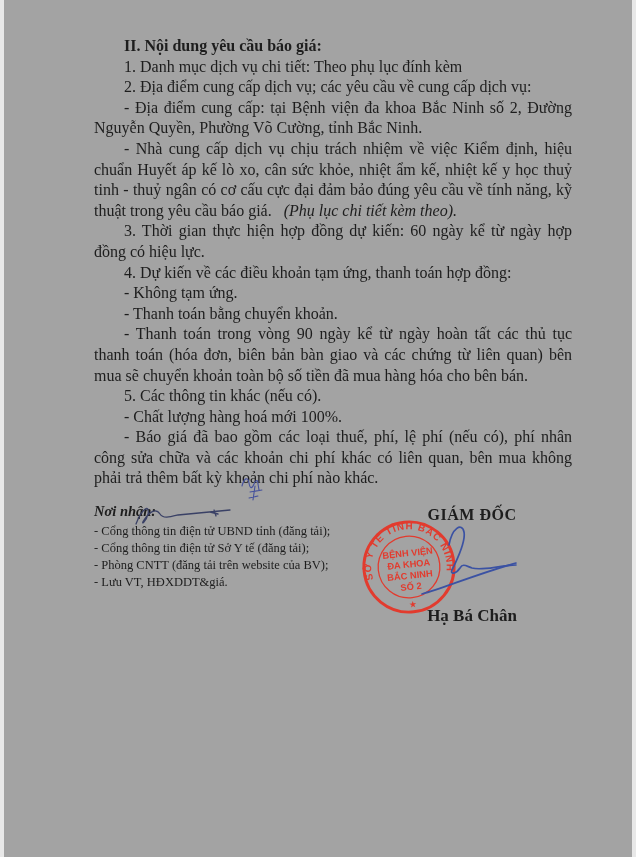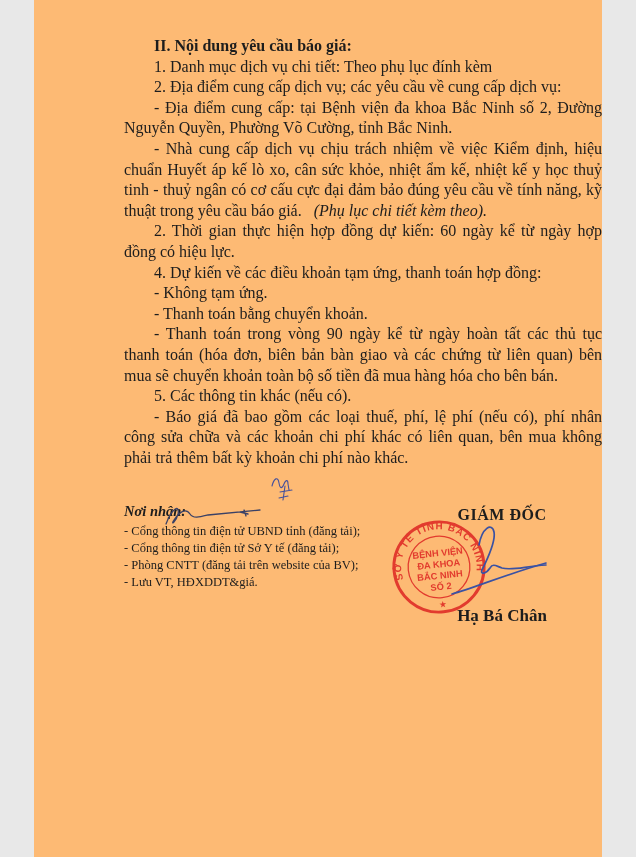--- a/index.html
+++ b/index.html
@@ -1,18 +1,18 @@
 <!DOCTYPE html>
 <html><head>
 <meta charset="utf-8">
 <style>
   html,body { margin:0; padding:0; background:#e8e8e8; }
   .page {
-    position:relative; width:568px; height:857px; margin:0 auto;
-    background:#fdba74; overflow:hidden;
+    position:relative; width:628px; height:857px; margin:0 auto;
+    background:#a3a3a3; overflow:hidden;
     font-family:"Liberation Serif", serif; color:#1d1d1d;
   }
   .doc {
     position:absolute; left:90px; top:36px; width:478px;
     font-size:16px; line-height:20.6px; text-align:justify;
   }
   .doc p { margin:0; text-indent:30px; }
   .doc .heading { font-weight:bold; }
   .doc .it { font-style:italic;margin-left:8px; }
   .recipients {
@@ -39,26 +39,27 @@
 <body>
 
 <div class="page">
 
   <div class="doc">
     <p class="heading">II. Nội dung yêu cầu báo giá:</p>
     <p>1. Danh mục dịch vụ chi tiết: Theo phụ lục đính kèm</p>
     <p>2. Địa điểm cung cấp dịch vụ; các yêu cầu về cung cấp dịch vụ:</p>
     <p>- Địa điểm cung cấp: tại Bệnh viện đa khoa Bắc Ninh số 2, Đường Nguyễn Quyền, Phường Võ Cường, tỉnh Bắc Ninh.</p>
     <p><span>- Nhà cung cấp dịch vụ chịu trách nhiệm về việc Kiểm định, hiệu chuẩn Huyết áp kế lò xo, cân sức khỏe, nhiệt ẩm kế, nhiệt kế y học thuỷ tinh - thuỷ ngân có cơ cấu cực đại đảm bảo đúng yêu cầu về tính năng, kỹ thuật trong yêu cầu báo giá. </span><span class="it">(Phụ lục chi tiết kèm theo).</span></p>
-    <p>2. Thời gian thực hiện hợp đồng dự kiến: 60 ngày kể từ ngày hợp đồng có hiệu lực.</p>
+    <p>3. Thời gian thực hiện hợp đồng dự kiến: 60 ngày kể từ ngày hợp đồng có hiệu lực.</p>
     <p>4. Dự kiến về các điều khoản tạm ứng, thanh toán hợp đồng:</p>
     <p>- Không tạm ứng.</p>
     <p>- Thanh toán bằng chuyển khoản.</p>
     <p>- Thanh toán trong vòng 90 ngày kể từ ngày hoàn tất các thủ tục thanh toán (hóa đơn, biên bản bàn giao và các chứng từ liên quan) bên mua sẽ chuyển khoản toàn bộ số tiền đã mua hàng hóa cho bên bán.</p>
     <p>5. Các thông tin khác (nếu có).</p>
+    <p>- Chất lượng hàng hoá mới 100%.</p>
     <p>- Báo giá đã bao gồm các loại thuế, phí, lệ phí (nếu có), phí nhân công sửa chữa và các khoản chi phí khác có liên quan, bên mua không phải trả thêm bất kỳ khoản chi phí nào khác.</p>
   </div>
 
   <svg class="initials-svg" width="36" height="34" viewBox="0 0 36 34">
     <path d="M 6 16 C 8 8 12 6 13 13 C 14 19 16 19 18 14 C 20 9 22 10 22 14 L 23 20 M 14 22 L 26 20 M 19 16 L 17 30 M 13 28 L 22 26" fill="none" stroke="#45519c" stroke-width="1.1" stroke-linecap="round"></path>
   </svg>
 
   <div class="recipients">
     <div class="label">Nơi nhận:</div>
     <div class="recipient-item">- Cổng thông tin điện tử UBND tỉnh (đăng tải);</div>

